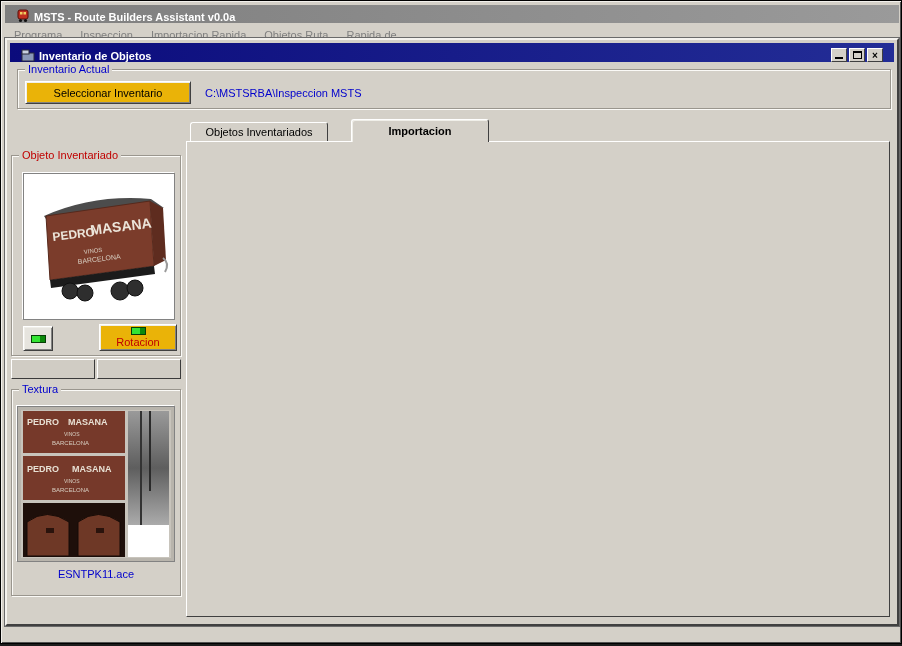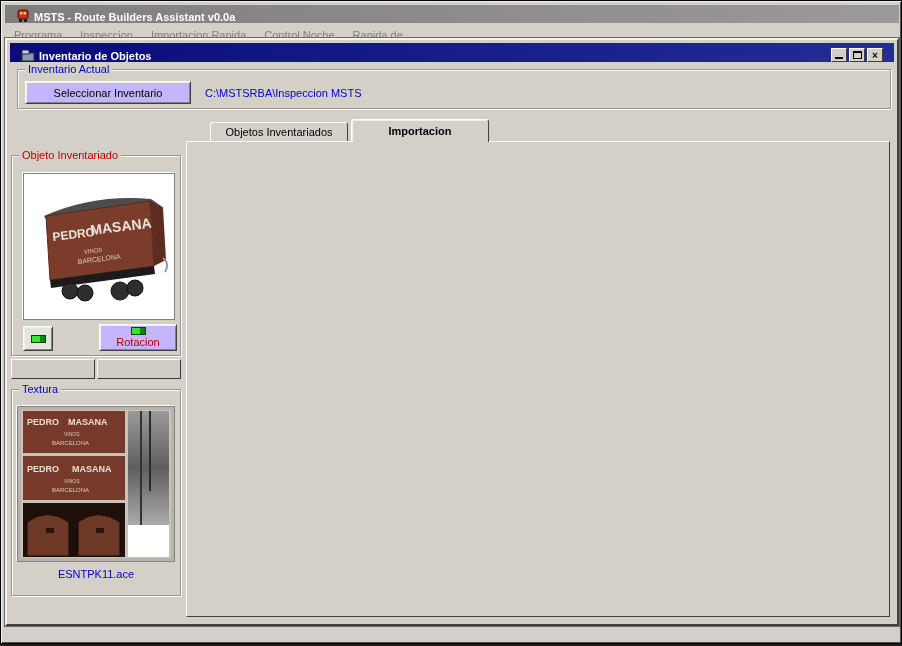--- a/index.html
+++ b/index.html
@@ -32,21 +32,21 @@
     border-top:1px solid #fff; border-left:1px solid #fff;
     border-right:1px solid #404040; border-bottom:1px solid #404040; }
   .glyph-min { width:8px; height:7px; border-bottom:2px solid #000; }
   .glyph-max { width:9px; height:8px; border:1px solid #000; border-top:2px solid #000; }
 
   
   .groupbox { border:1px solid #9a968e; box-shadow:inset 1px 1px 0 #fbfaf7, 1px 1px 0 #fbfaf7; }
   .gb-label { position:absolute; top:-7px; left:7px; background:#d4d0c8; padding:0 3px; line-height:12px; }
   .gb-label.center { left:50%; transform:translateX(-50%); }
   .blue { color:#0000cc; } .red { color:#c00000;text-align:right; }
-  .btn { background:#c4b5fd;
+  .btn { background:#eab308;
     border-top:1px solid #fff; border-left:1px solid #fff;
     border-right:1px solid #404040; border-bottom:1px solid #404040;
     box-shadow:inset 1px 1px 0 #f0efe9, inset -1px -1px 0 #828282;
     display:flex; align-items:center; justify-content:center; }
   .flatbar { background:#d0ccc4; border-top:1px solid #fff; border-left:1px solid #fff;
     border-right:1px solid #3a3a3a; border-bottom:1px solid #3a3a3a; }
   .imgbox { background:#fff; border:1px solid #828282; box-shadow:-1px -1px 0 #fff; overflow:hidden; }
   .led { width:15px; height:8px; border:1px solid #063f06;
     background:linear-gradient(90deg,#33e433 0 60%,#0c8a0c 60%); }
 
@@ -112,21 +112,21 @@
         <circle cx="9.5" cy="11.5" r="1.6" fill="#111"></circle>
     </svg>
     <span>MSTS - Route Builders Assistant  v0.0a</span>
   </div>
 
   <div class="abs" id="menubar">
 
   <span class="menu-item">Programa</span>
       <span class="menu-item">Inspeccion</span>
       <span class="menu-item">Importacion Rapida</span>
-      <span class="menu-item">Control Noche</span>
+      <span class="menu-item">Objetos Ruta</span>
       <span class="menu-item">Rapida de...</span>
     </div>
 
   <div class="abs" id="bg-sliver">
     <div class="abs" id="bg-sliver-text"></div>
   </div>
 
   <div class="abs" id="dialog">
 
     <div class="abs titlebar" id="dlg-titlebar">
@@ -149,21 +149,21 @@
     </div>
 
     <div class="abs groupbox" style="left:10px;top:29px;width:874px;height:40px;">
       <span class="gb-label blue">Inventario Actual</span>
     </div>
     <div class="abs btn" style="left:18px;top:41px;width:166px;height:23px;">
       <span>Seleccionar Inventario</span>
     </div>
     <div class="abs blue" style="left:198px;top:47px;">C:\MSTSRBA\Inspeccion MSTS</div>
 
-    <div class="abs tab" id="tab-objetos" style="left:183px;top:82px;width:138px;height:22px;margin-left:20px;">Objetos Inventariados</div>
+    <div class="abs tab" id="tab-objetos" style="left:183px;top:82px;width:138px;height:22px;">Objetos Inventariados</div>
     <div class="abs tab" id="tab-importacion" style="left:322px;top:79px;width:138px;height:23px;">Importacion</div>
     <div class="abs" id="tabpage" style="left:179px;top:101px;width:704px;height:476px;"></div>
 
     <div class="abs groupbox" style="left:4px;top:115px;width:170px;height:201px;">
       <span class="gb-label red">Objeto Inventariado</span>
     </div>
     <div class="abs imgbox" style="left:16px;top:133px;width:152px;height:147px;">
       <svg viewBox="0 0 150 145" width="150" height="145">
         <path d="M20,42 Q70,20 127,25 L140,34 Q86,27 24,48 Z" fill="#4c4c4c"></path>
         <polygon points="22,42 126,27 130,92 26,106" fill="#7b3c2b" stroke="#56291c" stroke-width="1"></polygon>

